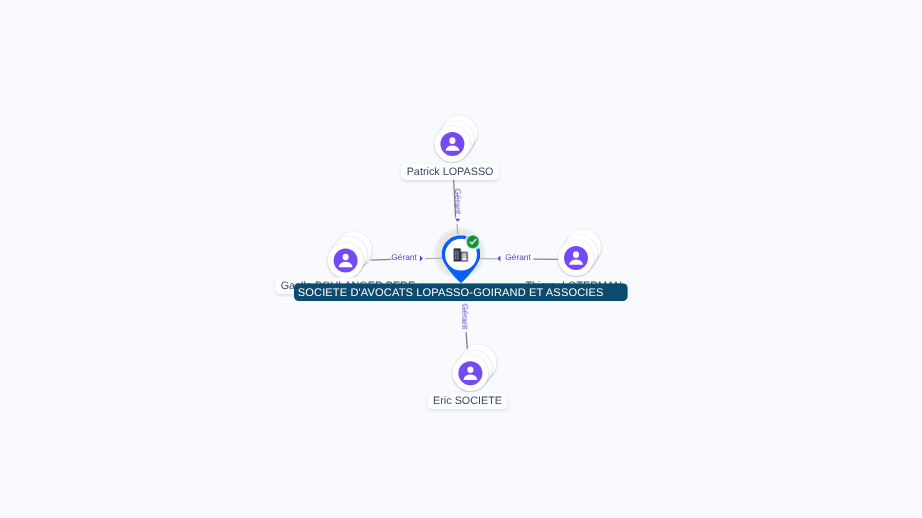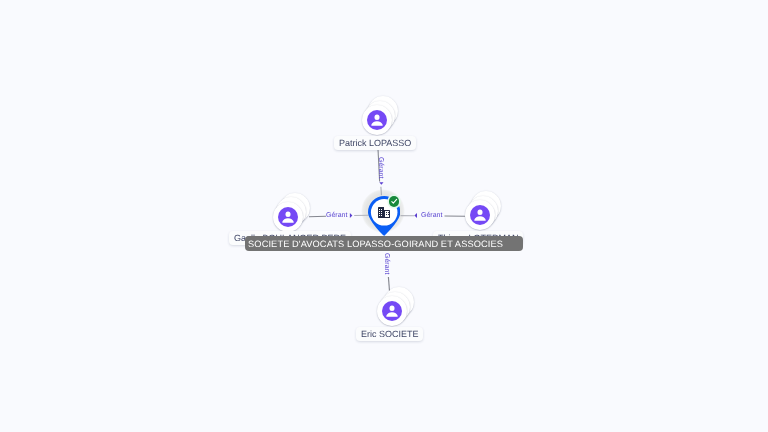--- a/index.html
+++ b/index.html
@@ -15,21 +15,21 @@
   
   .pcard{position:absolute;width:30px;height:30px;border-radius:50%;background:#ffffff;
          box-shadow:0 0.5px 1.4px rgba(45,52,85,.38);}
   .avatar{position:absolute;border-radius:50%;background:#7549f5;}
   .avatar svg{display:block;}
 
   
   .nlabel{position:absolute;background:#fbfcfd;border-radius:4px;
           box-shadow:0 1px 2.5px rgba(40,50,90,.16);
           color:#3e4565;font-size:9px;line-height:15.2px;height:13.8px;padding:0 4.9px;white-space:nowrap;}
-  .clabel{position:absolute;background:#737373;border-radius:4px;color:#fff;
+  .clabel{position:absolute;background:#0c4a6e;border-radius:4px;color:#fff;
           font-size:9.25px;line-height:16.2px;height:15px;padding:0 3.1px;width:271.8px;white-space:nowrap;
           letter-spacing:.1px;}
 
   
   .halo{position:absolute;border-radius:50%;
         background:radial-gradient(circle closest-side,#e3e4e3 0%,#e4e5e4 78%,#eceded 92%,rgba(240,241,242,0) 100%);}
   .pin{position:absolute;}
   .pin svg{display:block;}
   .badge{position:absolute;border-radius:50%;background:#17893c;
          box-shadow:0 0 0 1.6px rgba(228,250,236,.97);}

